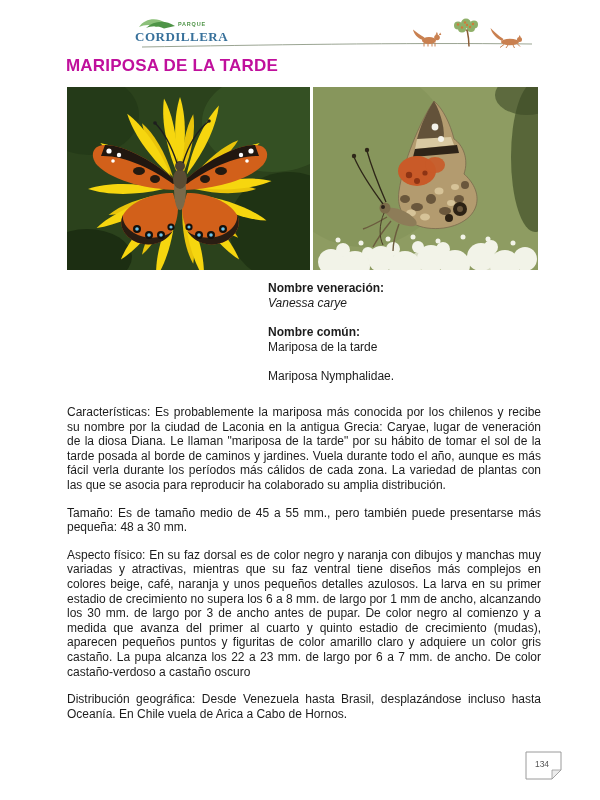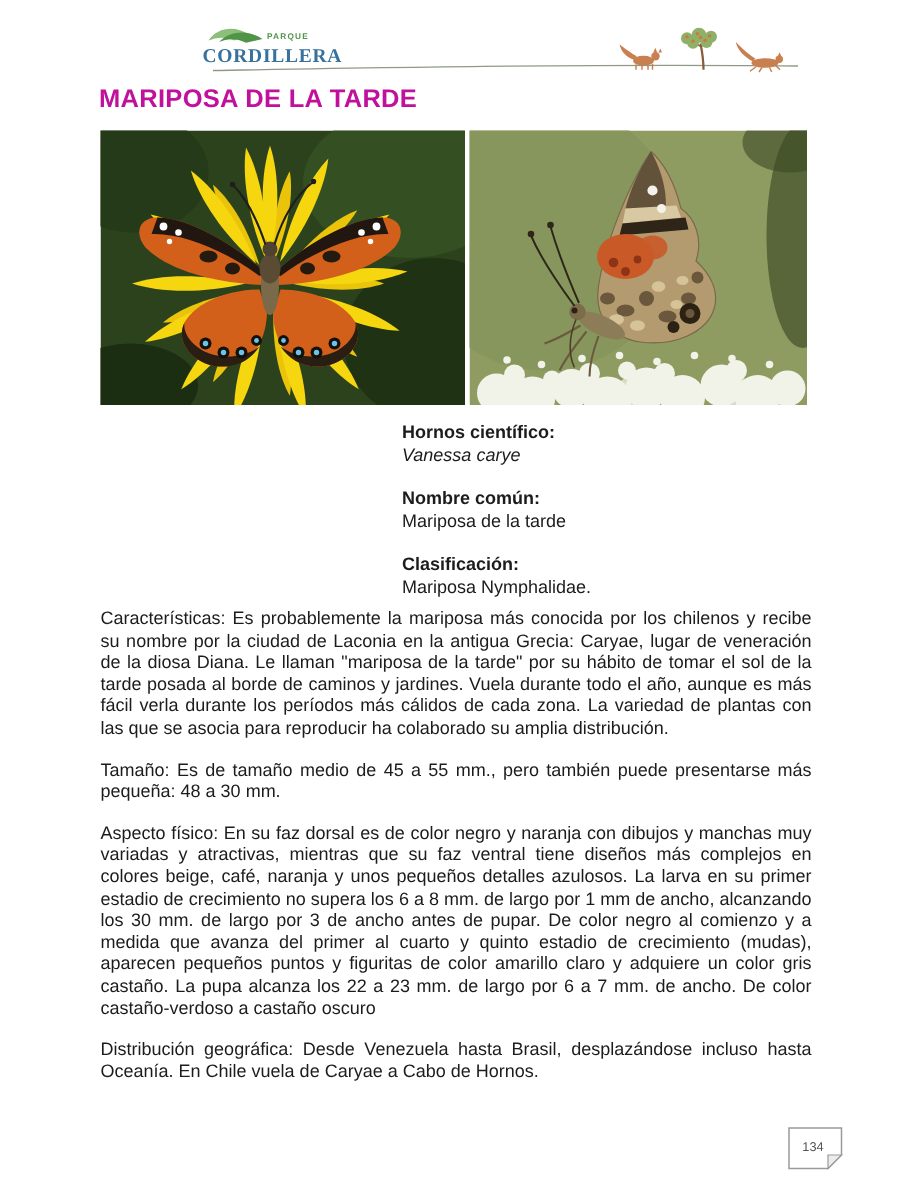--- a/index.html
+++ b/index.html
@@ -259,38 +259,37 @@
         <circle cx="41" cy="69" r="2.2" fill="#2e2618"></circle>
           <circle cx="54" cy="63" r="2.2" fill="#2e2618"></circle>
         <path d="M78,134 C70,144 64,152 60,160 M86,137 C82,148 80,156 80,164 M74,130 C64,136 56,140 50,142" stroke="#6b5b3e" stroke-width="1.4" fill="none"></path>
         <path d="M71,126 C66,138 66,150 70,158" stroke="#4a3c28" stroke-width="1" fill="none"></path>
       </g>
     </svg>
   </div>
 
   <div class="taxonomy">
     <div class="tax-group">
-      <div class="tax-label">Hornos científico:</div>
+      <div class="tax-label">Nombre veneración:</div>
       <div class="tax-value italic">Vanessa carye</div>
     </div>
     <div class="tax-group">
       <div class="tax-label">Nombre común:</div>
       <div class="tax-value">Mariposa de la tarde</div>
     </div>
     <div class="tax-group">
-      <div class="tax-label">Clasificación:</div>
       <div class="tax-value">Mariposa Nymphalidae.</div>
     </div>
   </div>
 
   <div class="sections">
     <p><b class="lbl">Características:</b> <span>Es probablemente la mariposa más conocida por los chilenos y recibe su nombre por la ciudad de Laconia en la antigua Grecia: Caryae, lugar de veneración de la diosa Diana. Le llaman "mariposa de la tarde" por su hábito de tomar el sol de la tarde posada al borde de caminos y jardines.  Vuela durante todo el año, aunque es más fácil verla durante los períodos más cálidos de cada zona. La variedad de plantas con las que se asocia para reproducir ha colaborado su amplia distribución.</span></p>
     <p><b class="lbl">Tamaño:</b> <span>Es de tamaño medio de 45 a 55 mm., pero también puede presentarse más pequeña: 48 a 30 mm.</span></p>
     <p><b class="lbl">Aspecto físico:</b> <span>En su faz dorsal es de color negro y naranja con dibujos y manchas muy variadas y atractivas, mientras que su faz ventral tiene diseños más complejos en colores beige, café, naranja y unos pequeños detalles azulosos. La larva en su primer estadio de crecimiento no supera los 6 a 8 mm. de largo por 1 mm de ancho, alcanzando los 30 mm. de largo por 3 de ancho antes de pupar. De color negro al comienzo y a medida que avanza del primer al cuarto y quinto estadio de crecimiento (mudas), aparecen pequeños puntos y figuritas de color amarillo claro y adquiere un color gris castaño.  La pupa alcanza los 22 a 23 mm. de largo por 6 a 7 mm. de ancho. De color castaño-verdoso a castaño oscuro</span></p>
-    <p><b class="lbl">Distribución geográfica:</b> <span>Desde Venezuela hasta Brasil, desplazándose incluso hasta Oceanía. En Chile vuela de Caryae a Cabo de Hornos.</span></p>
+    <p><b class="lbl">Distribución geográfica:</b> <span>Desde Venezuela hasta Brasil, desplazándose incluso hasta Oceanía. En Chile vuela de Arica a Cabo de Hornos.</span></p>
   </div>
 
   <div class="pagenum">
     <svg width="38" height="30" viewBox="0 0 38 30">
       <path d="M1,1 H36 V19 L27,28 H1 Z" fill="#ffffff" stroke="#9a9a9a" stroke-width="1"></path>
       <path d="M36,19 L27,19 L27,28 Z" fill="#ececec" stroke="#9a9a9a" stroke-width="0.8"></path>
       <text x="17" y="16" font-size="8.5" fill="#555555" text-anchor="middle">134</text>
     </svg>
   </div>
 

